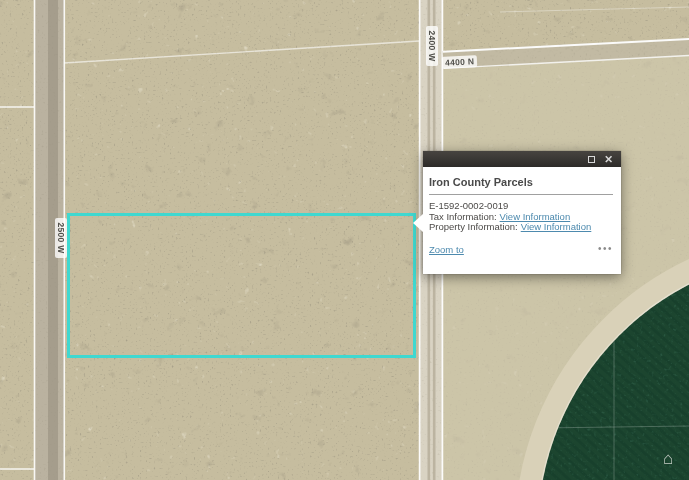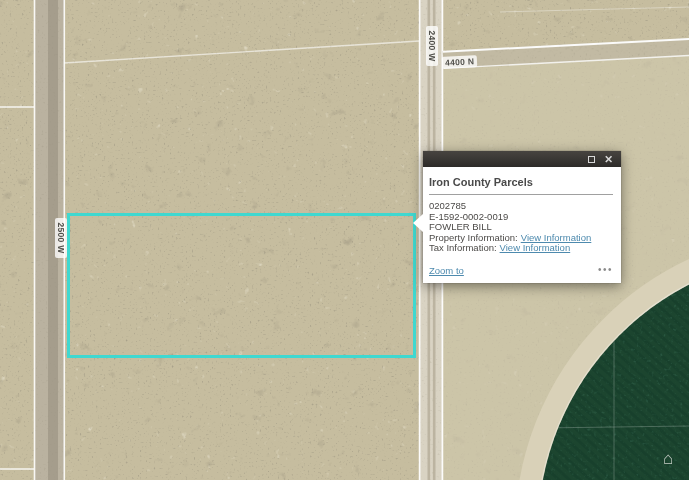--- a/index.html
+++ b/index.html
@@ -40,21 +40,21 @@
     border-top:9px solid transparent;border-bottom:9px solid transparent;
     border-right:10px solid #ffffff;
   }
   .tbar{
     height:16px;background:linear-gradient(#474440,#2d2b29);
     display:flex;justify-content:flex-end;align-items:center;
     gap:9px;padding-right:8px;
   }
   .maxi{width:7px;height:7px;border:1.5px solid #d9d9d9;box-sizing:border-box;display:inline-block;}
   .clos{color:#d9d9d9;font-size:10.5px;font-weight:bold;line-height:16px;cursor:pointer;}
-  .pbody{padding:6px 8px 7px 6px;background:#fff;}
+  .pbody{padding:6px 8px 19px 6px;background:#fff;}
   .ptitle{font-size:11px;font-weight:bold;color:#4a4a4a;line-height:13px;margin-top:3px;}
   .pdiv{border-top:1px solid #a0a0a0;margin:5px 0 6px;}
   .pline{font-size:9.5px;line-height:10.6px;color:#4c4a48;white-space:nowrap;}
   .pline .lab{margin-right:3px;}
   .plink{color:#4d8aae;text-decoration:underline;cursor:pointer;}
   .pfoot{margin-top:11px;display:flex;justify-content:space-between;align-items:center;}
   .pfoot .plink{font-size:9.5px;}
   .more{color:#8a8a8a;font-size:10px;letter-spacing:1.5px;line-height:10px;cursor:pointer;}
 
   
@@ -150,28 +150,26 @@
   <div class="ptr"></div>
 
   <div class="popup">
     <div class="tbar">
       <span class="maxi"></span>
       <span class="clos">✕</span>
     </div>
     <div class="pbody">
       <div class="ptitle">Iron County Parcels</div>
       <div class="pdiv"></div>
-      <div class="pline">0202785</div>
       <div class="pline">E-1592-0002-0019</div>
-      <div class="pline">FOWLER BILL</div>
+      <div class="pline">
+        <span class="lab">Tax Information:</span><a class="plink">View Information</a>
+      </div>
       <div class="pline">
         <span class="lab">Property Information:</span><a class="plink">View Information</a>
-      </div>
-      <div class="pline">
-        <span class="lab">Tax Information:</span><a class="plink">View Information</a>
       </div>
       <div class="pfoot">
         <a class="plink">Zoom to</a>
         <span class="more">•••</span>
       </div>
     </div>
   </div>
 
   <span class="attr">⌂</span>
 

